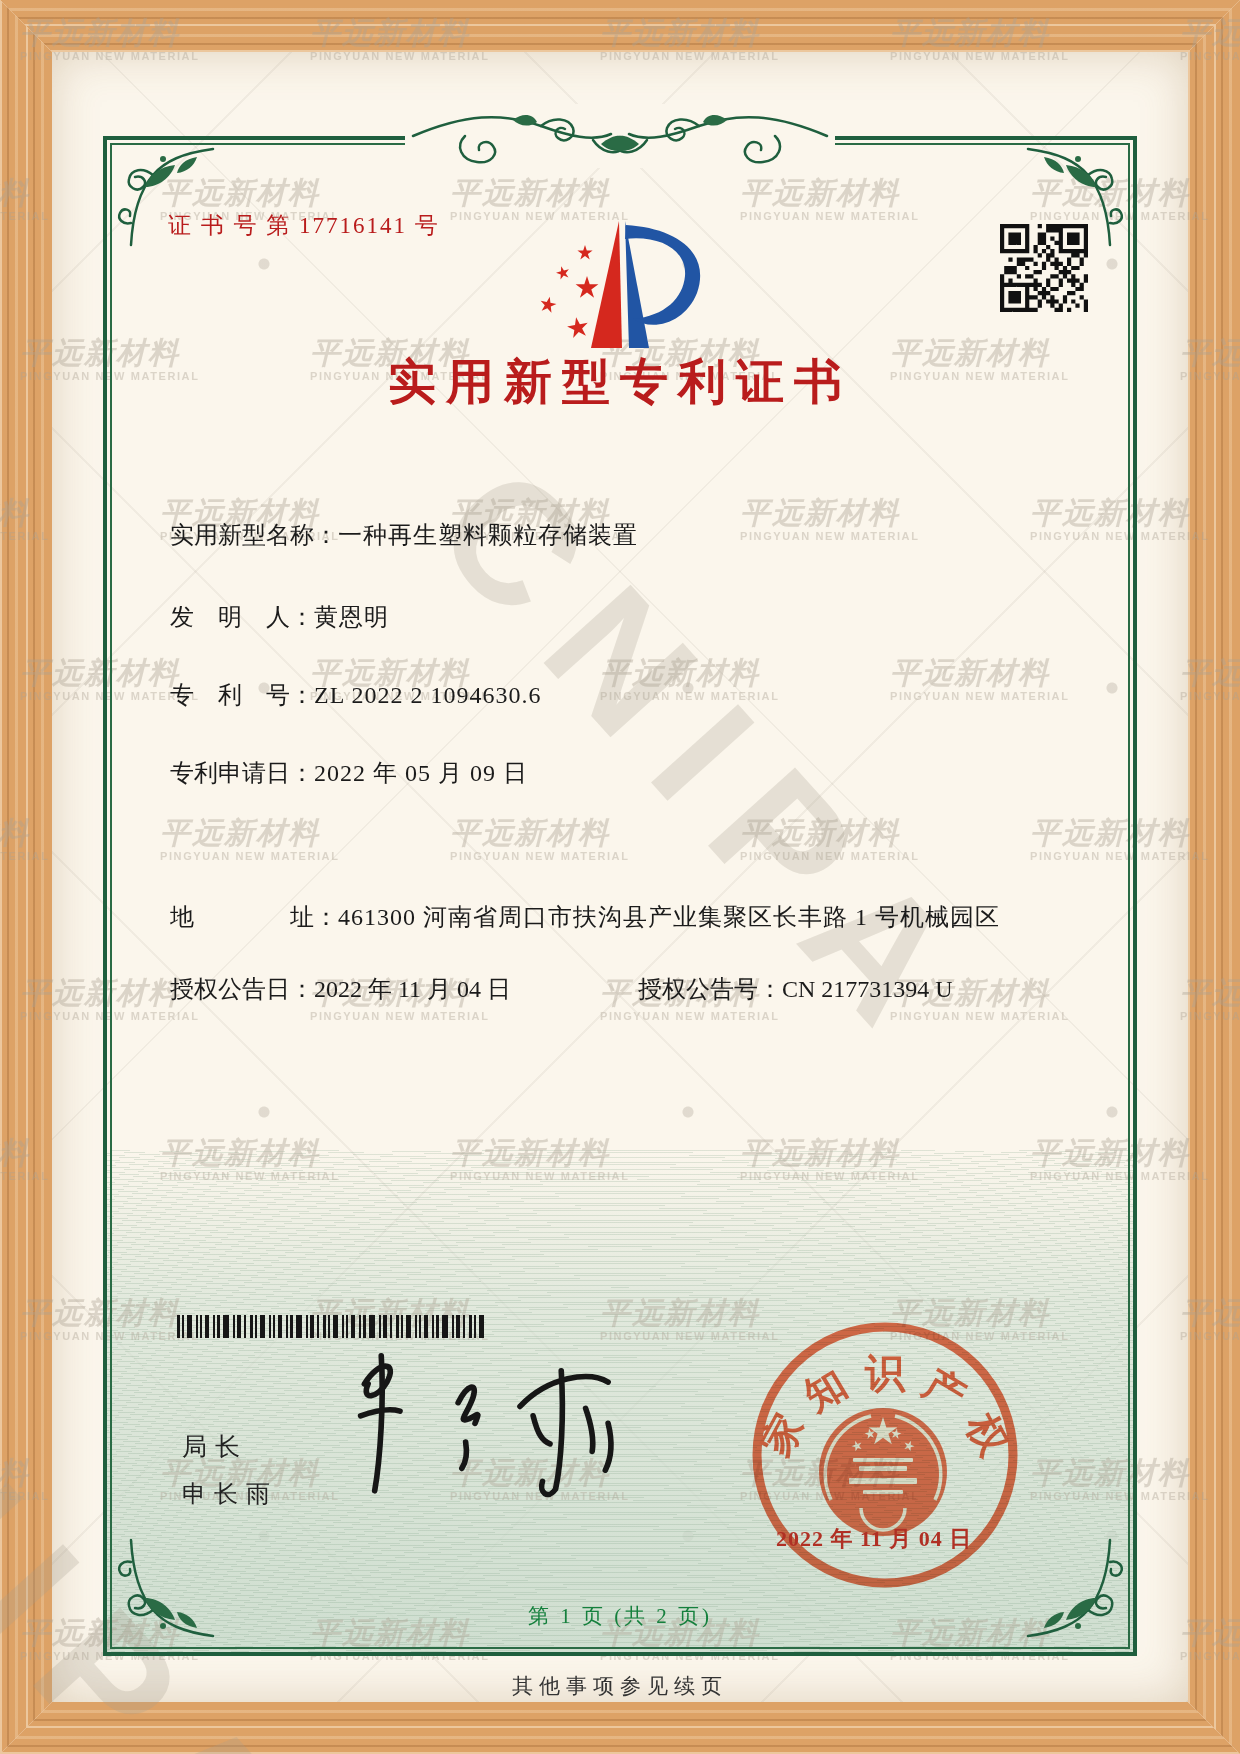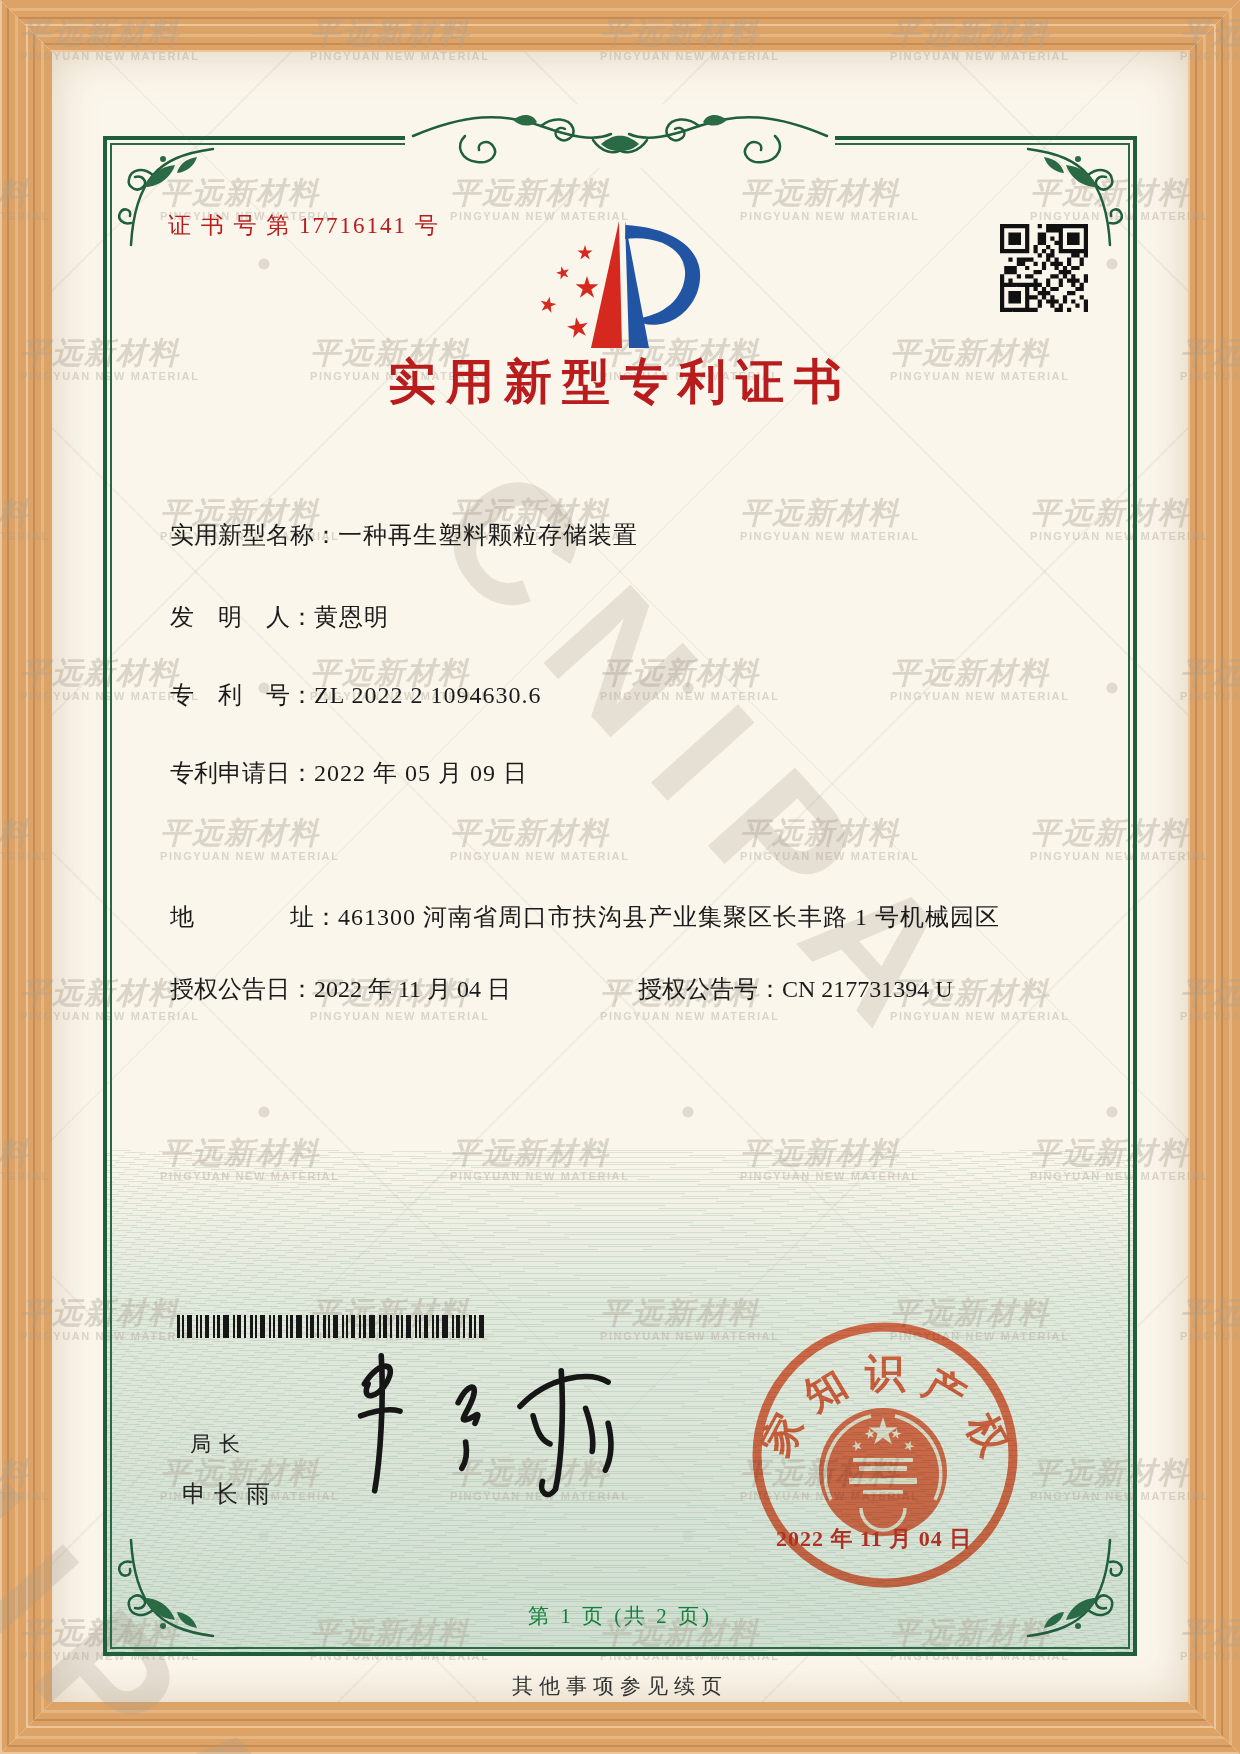--- a/index.html
+++ b/index.html
@@ -50,21 +50,21 @@
   #logo{position:absolute;z-index:6;left:525px;top:198px;}
   #qr{position:absolute;z-index:6;left:1000px;top:220px;}
   .frow{position:absolute;z-index:6;left:170px;width:930px;display:flex;font-size:24px;color:#1b1b1b;line-height:40px;}
   .flabel{flex:0 0 auto;white-space:pre;}
   .fvalue{flex:1 1 auto;letter-spacing:1px;}
   #grant-row{position:absolute;z-index:6;left:170px;top:973px;width:960px;font-size:24px;color:#1b1b1b;}
   #grant-row .g2{position:absolute;left:468px;top:0;}
   #paras{position:absolute;z-index:6;left:143px;top:1020px;width:952px;font-size:24.5px;line-height:41px;color:#1a1a1a;text-align:justify;}
   #paras p{margin:0;text-indent:2em;}
   #barcode{position:absolute;z-index:6;left:177px;top:1315px;}
-  #director-title{left:190px;top:1430px;font-size:21px;letter-spacing:8px;font-family:Liberation Mono, monospace;color:#222;}
+  #director-title{left:182px;top:1430px;font-size:25px;letter-spacing:8px;font-family:Liberation Mono, monospace;color:#222;}
   #director-name{left:182px;top:1478px;font-size:24px;letter-spacing:8px;font-family:"Liberation Sans",sans-serif;color:#222;}
   #sig{position:absolute;z-index:6;left:325px;top:1348px;}
   #seal{position:absolute;z-index:7;left:750px;top:1320px;mix-blend-mode:multiply;opacity:.95;}
   #seal-date{position:absolute;z-index:8;left:776px;top:1524px;font-size:22px;font-weight:bold;color:#b03024;letter-spacing:1px;}
   #pagefoot{left:0;right:0;top:1602px;text-align:center;font-size:21px;letter-spacing:3px;color:#15803d;}
   #contnote{left:0;right:0;top:1672px;text-align:center;font-size:21px;letter-spacing:6px;color:#333;z-index:6;position:absolute;}
 </style>
 </head>
 <body>
 

